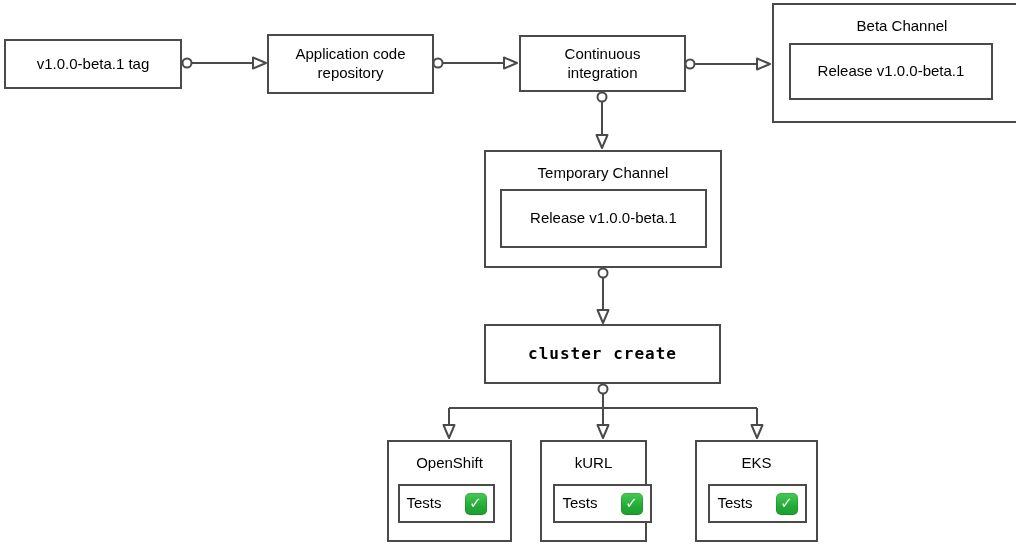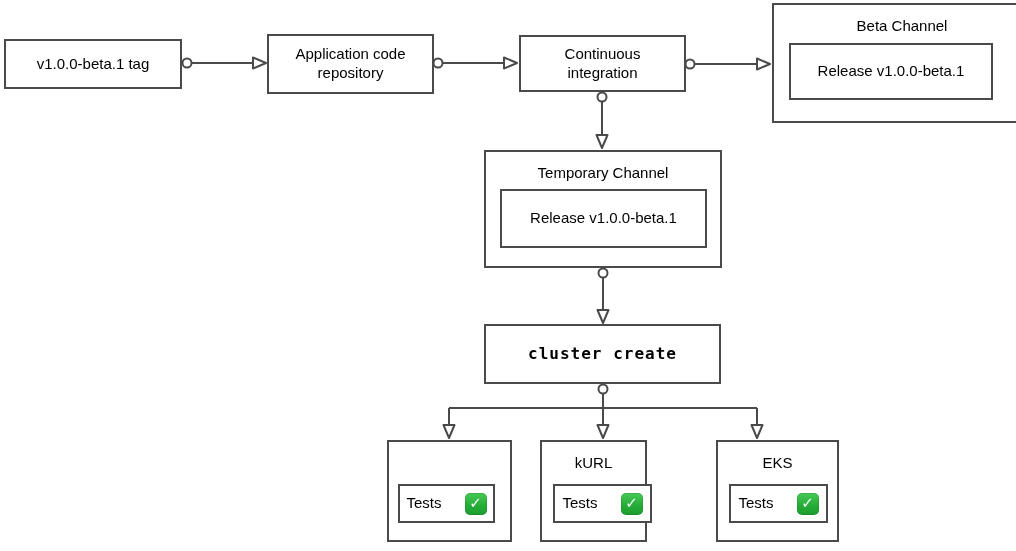--- a/index.html
+++ b/index.html
@@ -109,35 +109,36 @@
     <div class="box leaf" style="left:14px;top:37px;width:207px;height:59px;">
       <span>Release v1.0.0-beta.1</span>
     </div>
   </div>
 
   <div class="box leaf" style="left:484px;top:324px;width:237px;height:60px;text-align:center;">
     <span class="mono">cluster create</span>
   </div>
 
   <div class="box" style="left:387px;top:440px;width:125px;height:102px;">
+    <span class="group-title">OpenShift</span>
     <div class="box leaf tests-row" style="left:9px;top:42px;width:97px;height:39px;">
       <span>Tests</span>
       <span class="check">✓</span>
     </div>
   </div>
 
   <div class="box" style="left:540px;top:440px;width:107px;height:102px;">
     <span class="group-title">kURL</span>
     <div class="box leaf tests-row" style="left:11px;top:42px;width:99px;height:39px;">
       <span>Tests</span>
       <span class="check">✓</span>
     </div>
   </div>
 
-  <div class="box" style="left:695px;top:440px;width:123px;height:102px;margin-left:21px;">
+  <div class="box" style="left:695px;top:440px;width:123px;height:102px;">
     <span class="group-title">EKS</span>
     <div class="box leaf tests-row" style="left:11px;top:42px;width:99px;height:39px;">
       <span>Tests</span>
       <span class="check">✓</span>
     </div>
   </div>
 
 </div>
 
 </body></html>

